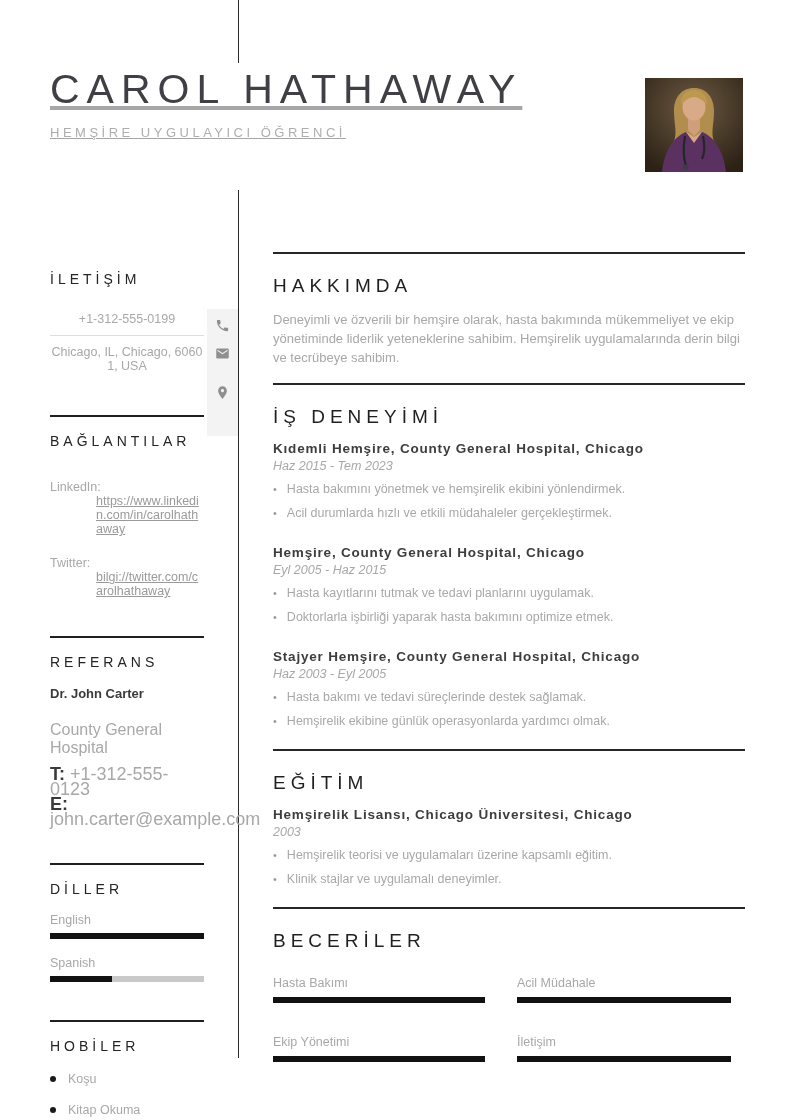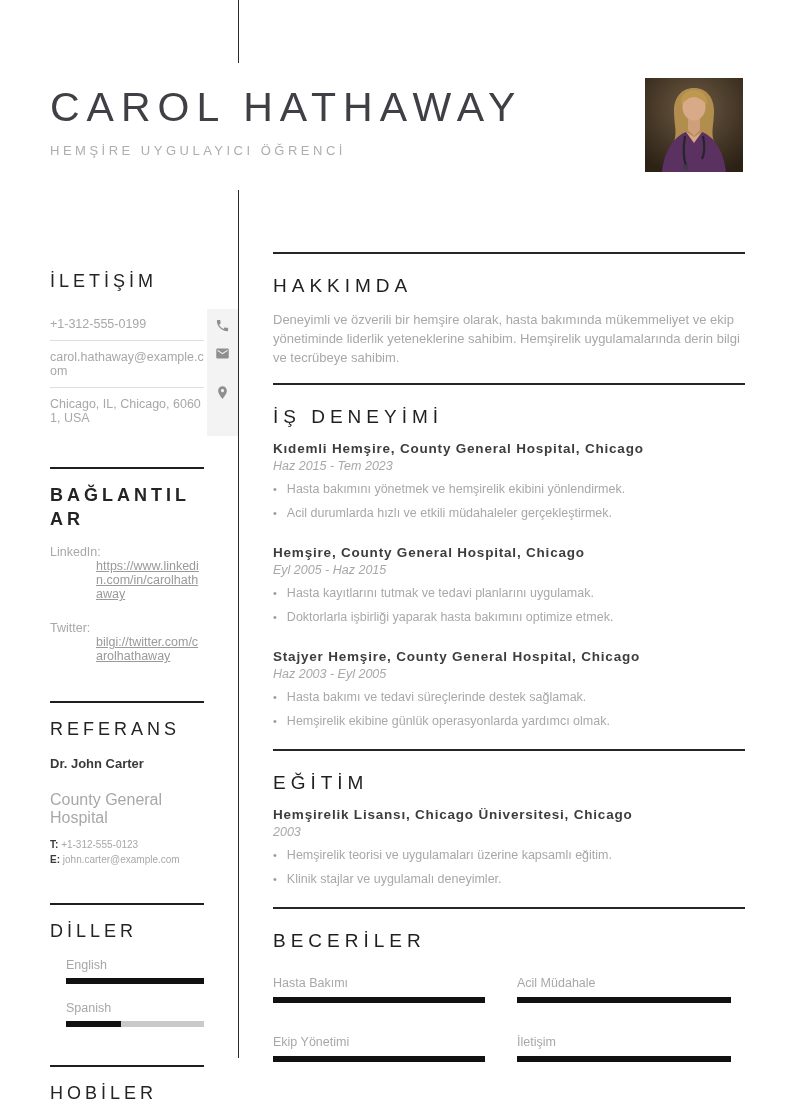--- a/index.html
+++ b/index.html
@@ -9,21 +9,21 @@
     position: relative;
     color: #a6a6a6;
     overflow: hidden;
   }
 
   
   .top-vline {
     position: absolute; left: 238px; top: 0;
     width: 1px; height: 63px; background: #2b2b2b;
   }
-  .header { position: absolute; left: 50px; top: 84px; width: 560px; }
+  .header { position: absolute; left: 50px; top: 66px; width: 560px; text-decoration: underline; }
   .name {
     font-size: 41px; font-weight: 300; letter-spacing: 7px;
     color: #3f3f45; white-space: nowrap;
   }
   .job-title {
     margin-top: 12px; font-size: 13px; letter-spacing: 3.5px;
     color: #aeaeae; font-weight: 400;
   }
   .photo {
     position: absolute; left: 645px; top: 78px;
@@ -32,26 +32,26 @@
 
   
   .main-vline {
     position: absolute; left: 238px; top: 190px;
     width: 1px; height: 868px; background: #2b2b2b;
   }
 
   
   .sidebar { position: absolute; left: 50px; top: 270px; width: 154px; }
   .side-heading {
-    font-size: 18px; font-weight: 500; letter-spacing: 4px;
+    font-size: 14px; font-weight: 500; letter-spacing: 4px;
     color: #242424; word-break: break-all; line-height: 1.3;
   }
   .side-rule { border: none; border-top: 2px solid #1f1f1f; margin: 0; }
 
-  .contact-rows { margin-top: 15px; }
+  .contact-rows { margin-top: 15px; text-align: center; }
   .contact-row {
     font-size: 12.5px; line-height: 1.1; color: #a8a8a8;
     padding: 9px 0 9px 0; border-bottom: 1px solid #dedede;
     word-break: break-all; line-height: 14px;
   }
   .contact-row:last-child { border-bottom: none; }
 
   .icon-strip {
     position: absolute; left: 157px; top: 39px;
     width: 31px; height: 127px; background: #f3f3f3;
@@ -67,25 +67,25 @@
   .link-item { margin-bottom: 20px; font-size: 12.5px; line-height: 14px; }
   .link-label { color: #a8a8a8; }
   .link-url {
     display: inline-block; color: #9a9a9a; text-decoration: underline;
     word-break: break-all; margin-top: 0px; margin-left: 46px;
   }
 
   .ref-section { margin-top: 38px; }
   .ref-name { margin-top: 14px; font-size: 13px; font-weight: bold; color: #3a3a3a; }
   .ref-org { margin-top: 20px; font-size: 16px; color: #a8a8a8; }
-  .ref-contact { margin-top: 10px; font-size: 10px; line-height: 15px; color: #a8a8a8; }
+  .ref-contact { margin-top: 10px; font-size: 18px; line-height: 15px; color: #a8a8a8; }
   .ref-contact b { color: #3a3a3a; }
 
   .lang-section { margin-top: 36px; }
-  .lang-item { margin-top: 15px; margin-left: 16px; }
+  .lang-item { margin-top: 15px; }
   .lang-name { font-size: 12.5px; color: #a8a8a8; }
   .bar-track { margin-top: 6px; width: 100%; height: 6px; background: #c9c9c9; }
   .bar-fill { height: 100%; background: #111111; }
 
   .hobby-section { margin-top: 38px; }
   .hobby-list { margin-top: 8px; list-style: none; }
   .hobby-item {
     font-size: 12.5px; color: #a8a8a8; margin-top: 17px;
     display: flex; align-items: center; gap: 12px;
   }
@@ -163,21 +163,20 @@
 </div>
 
 <div class="main-vline"></div>
 
 <div class="sidebar">
 
   <div class="contact-section" style="position: relative;">
     <div class="side-heading">İLETİŞİM</div>
     <div class="contact-rows">
       <div class="contact-row">+1-312-555-0199</div>
-      <div class="contact-row">carol.hathaway@example.com</div>
       <div class="contact-row">Chicago, IL, Chicago, 60601, USA</div>
     </div>
     <div class="icon-strip">
       <span class="icon-cell icon-phone">
         <svg viewBox="0 0 24 24">
             <path d="M6.6 10.8c1.5 3 3.6 5.1 6.6 6.6l2.2-2.2c.3-.3.7-.4 1-.2 1.1.4 2.3.6 3.6.6.6 0 1 .4 1 1V20c0 .6-.4 1-1 1C10.6 21 3 13.4 3 4c0-.6.4-1 1-1h3.5c.6 0 1 .4 1 1 0 1.2.2 2.4.6 3.6.1.3 0 .7-.2 1l-2.3 2.2z"></path>
           </svg>
       </span>
       <span class="icon-cell icon-mail">
         <svg viewBox="0 0 24 24">
@@ -188,21 +187,21 @@
         <svg viewBox="0 0 24 24">
             <path d="M12 2C8.1 2 5 5.1 5 9c0 5.2 7 13 7 13s7-7.8 7-13c0-3.9-3.1-7-7-7zm0 9.5c-1.4 0-2.5-1.1-2.5-2.5S10.6 6.5 12 6.5s2.5 1.1 2.5 2.5-1.1 2.5-2.5 2.5z"></path>
           </svg>
       </span>
     </div>
   </div>
 
   <div class="links-section">
     <hr class="side-rule">
     <div class="links-body">
-      <div class="side-heading" style="margin-bottom: 14px; font-weight: bold;">BAĞLANTILAR</div>
+      <div class="side-heading" style="margin-bottom: 30px;">BAĞLANTILAR</div>
       <div class="link-item">
         <div class="link-label">LinkedIn:</div>
         <a href="#" class="link-url">https://www.linkedin.com/in/carolhathaway</a>
       </div>
       <div class="link-item">
         <div class="link-label">Twitter:</div>
         <a href="#" class="link-url">bilgi://twitter.com/carolhathaway</a>
       </div>
     </div>
   </div>

